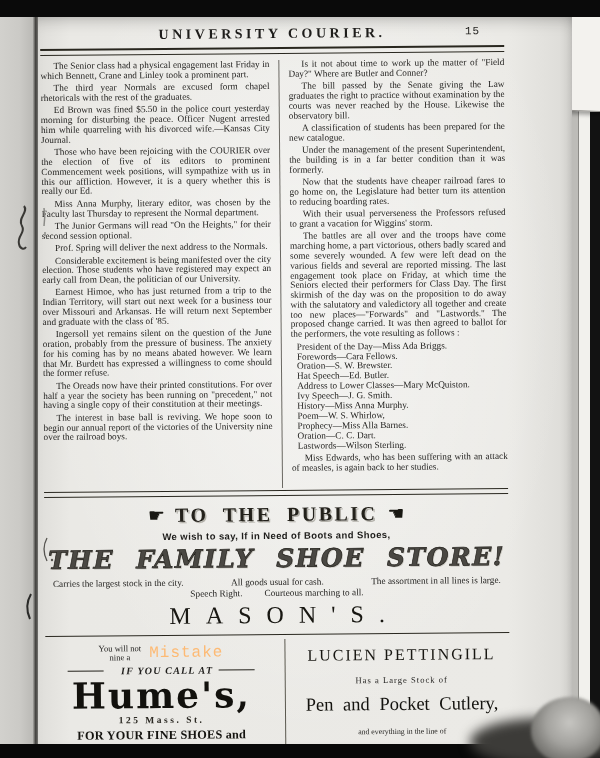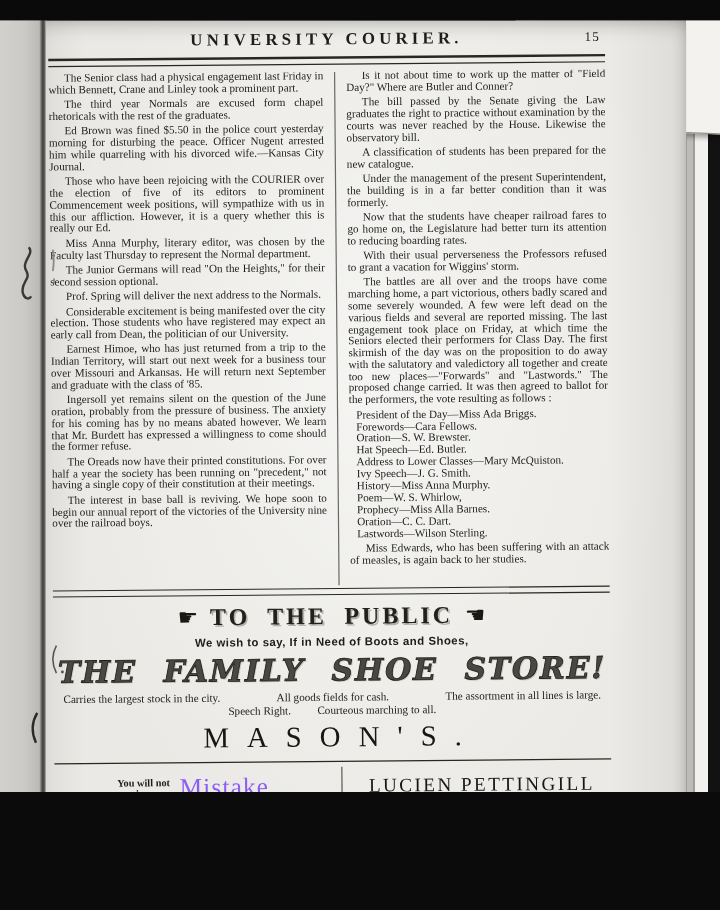--- a/index.html
+++ b/index.html
@@ -1,21 +1,21 @@
 <!DOCTYPE html>
 <html><head>
 <meta charset="utf-8">
 <style>
   html,body{margin:0;padding:0;}
   body{
     width:600px;height:758px;overflow:hidden;
     background:#0b0b0b;
     font-family:"Liberation Serif","DejaVu Serif",serif;
   }
-  .photo{position:relative;width:600px;height:660px;background:#141414;overflow:hidden;}
+  .photo{position:relative;width:600px;height:758px;background:#141414;overflow:hidden;}
 
   
   .adjacent-page{position:absolute;left:0;top:14px;width:36px;height:732px;
     background:linear-gradient(90deg,#d2d1cd 0%,#cbcac6 55%,#b7b6b2 100%);}
   .fold-line{position:absolute;left:33px;top:14px;width:6px;height:732px;
     background:linear-gradient(90deg,#a9a8a4 0%,#3f3e3b 45%,#8e8d89 100%);}
   .edge-strip-shadow{position:absolute;left:572px;top:20px;width:6px;height:726px;background:#bdbcb8;}
   .edge-strip-page{position:absolute;left:578px;top:24px;width:11px;height:722px;
     background:#f2f1ed;border-left:1px solid #8b8a86;border-right:1px solid #55544f;}
   .edge-dark{position:absolute;left:590px;top:0;width:10px;height:758px;background:#121212;}
@@ -34,21 +34,21 @@
   .thumb{position:absolute;left:531px;top:697px;width:74px;height:66px;z-index:8;
     background:radial-gradient(ellipse at 55% 40%, #c6c5c1 0%, #a3a29e 40%, #6d6c68 75%, #34332f 100%);
     border-radius:48% 52% 46% 54%;transform:rotate(-18deg);filter:blur(1.5px);}
   .ink-marks{position:absolute;left:0;top:0;width:600px;height:758px;z-index:5;pointer-events:none;}
 
   
   .page-content{position:absolute;left:40px;top:24px;width:464px;z-index:3;
     transform:rotate(-0.5deg);transform-origin:50% 0;color:#1e1d1b;}
   .masthead{position:relative;text-align:center;height:18px;}
   .masthead-title{font-size:14px;font-weight:bold;letter-spacing:3.5px;}
-  .page-number{position:absolute;right:4px;top:3px;font-size:11px;letter-spacing:1px;}
+  .page-number{position:absolute;right:24px;top:3px;font-size:11px;letter-spacing:1px;font-family:Liberation Mono, monospace;}
   .rule-double{height:4px;border-top:2px solid #29271f;border-bottom:1px solid #29271f;margin-top:5px;}
 
   .columns{display:flex;margin-top:6px;height:428px;overflow:hidden;}
   .col-left{width:229px;padding-right:9px;border-right:1px solid #6a6862;}
   .col-right{width:216px;padding-left:9px;}
   .news p{font-size:9.3px;line-height:9.8px;text-align:justify;text-indent:13px;margin:0 0 2.6px;}
   .ballot-list{margin:1px 0 2.6px 6px;}
   .ballot-list div{font-size:9.3px;line-height:9.9px;}
 
   .ad-section{margin-top:2px;}
@@ -64,22 +64,22 @@
     -webkit-text-stroke:.7px #201e19;text-shadow:1px 1px 0 #c7c5be;}
   .stock-row{display:flex;justify-content:space-between;font-size:9.3px;margin-top:4px;padding:0 8px;}
   .prices-row{display:flex;justify-content:center;gap:22px;font-size:9.3px;margin-top:1px;}
   .masons{text-align:center;font-size:24px;letter-spacing:15px;margin:4px 0 5px 15px;color:#181712;}
   .rule-single{border-top:1.6px solid #29271f;}
 
   .ad-columns{display:flex;margin-top:4px;}
   .ad-left{width:231px;padding-right:8px;border-right:1px solid #5b594f;text-align:center;}
   .ad-right{width:216px;padding-left:8px;text-align:center;}
   .mistake-row{display:flex;justify-content:center;align-items:center;gap:8px;margin-top:4px;}
-  .lead-lines{font-size:8.6px;font-weight:bold;line-height:9px;}
-  .mistake-word{font-family:Liberation Serif, serif;font-size:21px;letter-spacing:1px;color:#8b5cf6;}
+  .lead-lines{font-size:8.6px;font-weight:normal;line-height:9px;}
+  .mistake-word{font-family:Liberation Mono, monospace;font-size:16px;letter-spacing:1px;color:#fdba74;}
   .call-at-row{display:flex;justify-content:center;align-items:center;gap:5px;margin-top:3px;}
   .dash-line{width:36px;border-top:1.2px solid #23211b;}
   .call-at{font-style:italic;font-weight:bold;font-size:10px;letter-spacing:1.2px;margin-left:12px;}
   .humes-name{font-family:"DejaVu Serif",serif;font-weight:bold;font-size:36px;line-height:36px;
     letter-spacing:2px;margin-top:1px;color:#12110d;}
   .humes-address{font-size:9.5px;font-weight:bold;letter-spacing:2.5px;margin-top:2px;color:#2a2822;}
   .humes-offer{font-size:12.3px;font-weight:bold;letter-spacing:.2px;margin-top:3px;color:#14130f;}
   .pett-name{font-size:16px;letter-spacing:2px;margin-top:8px;color:#181712;}
   .pett-l1{font-size:8.6px;letter-spacing:1px;margin-top:11px;}
   .pett-l2{font-size:18.5px;word-spacing:5px;margin-top:9px;color:#14130f;}
@@ -152,21 +152,21 @@
 
       <div class="public-title-row">
         <span class="manicule">☛</span>
         <span class="public-title">TO THE PUBLIC</span>
         <span class="manicule">☚</span>
       </div>
       <div class="public-sub">We wish to say, If in Need of Boots and Shoes,</div>
       <div class="store-name">THE FAMILY SHOE STORE!</div>
       <div class="stock-row">
         <span>Carries the largest stock in the city.</span>
-        <span>All goods fields for cash.</span>
+        <span>All goods usual for cash.</span>
         <span>The assortment in all lines is large.</span>
       </div>
       <div class="prices-row">
         <span>Speech Right.</span>
         <span>Courteous marching to all.</span>
       </div>
       <div class="masons">MASON'S.</div>
       <div class="rule-single"></div>
 
       <div class="ad-columns">

